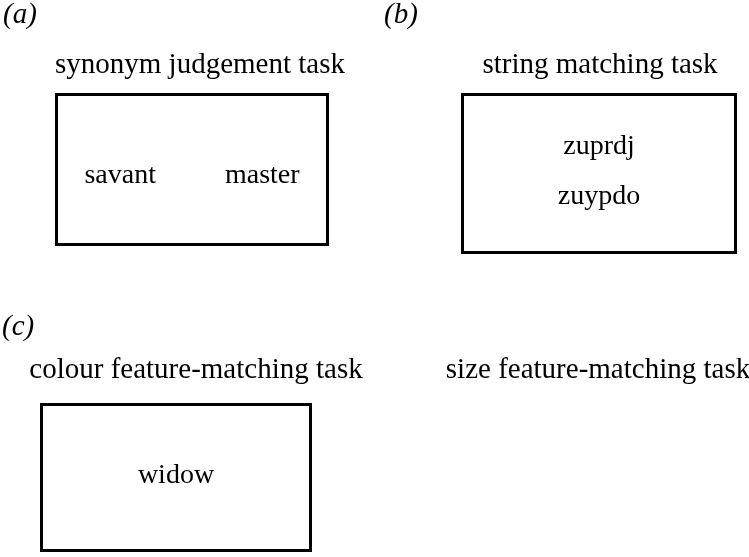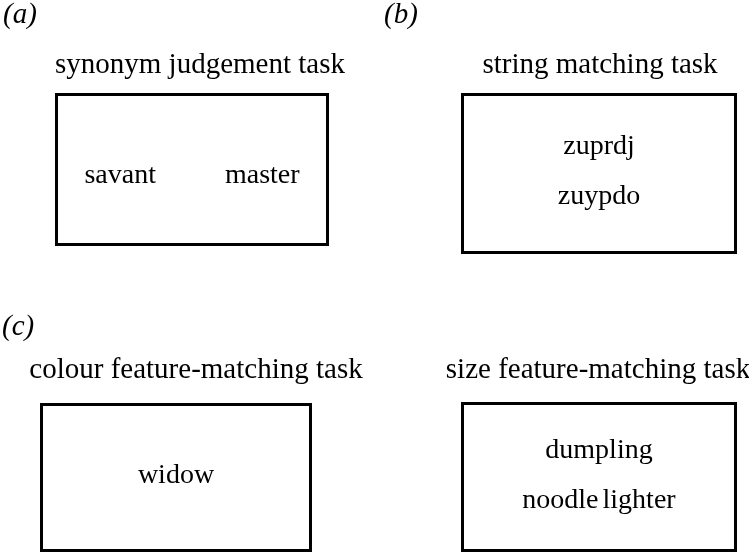--- a/index.html
+++ b/index.html
@@ -106,25 +106,14 @@
   <div class="task-title title-c-left">colour feature-matching task</div>
   <div class="stimulus-box box-c-left">
     <div class="two-line-stack">
       <div class="word-row">
         <span>widow</span>
       </div>
     </div>
   </div>
 
   <div class="task-title title-c-right">size feature-matching task</div>
-  <div class="stimulus-box box-c-right">
-    <div class="two-line-stack">
-      <div class="word-row">
-        <span>dumpling</span>
-      </div>
-      <div class="word-row gap-narrow">
-        <span>noodle</span>
-        <span>lighter</span>
-      </div>
-    </div>
-  </div>
 
 </div>
 
 </body></html>

